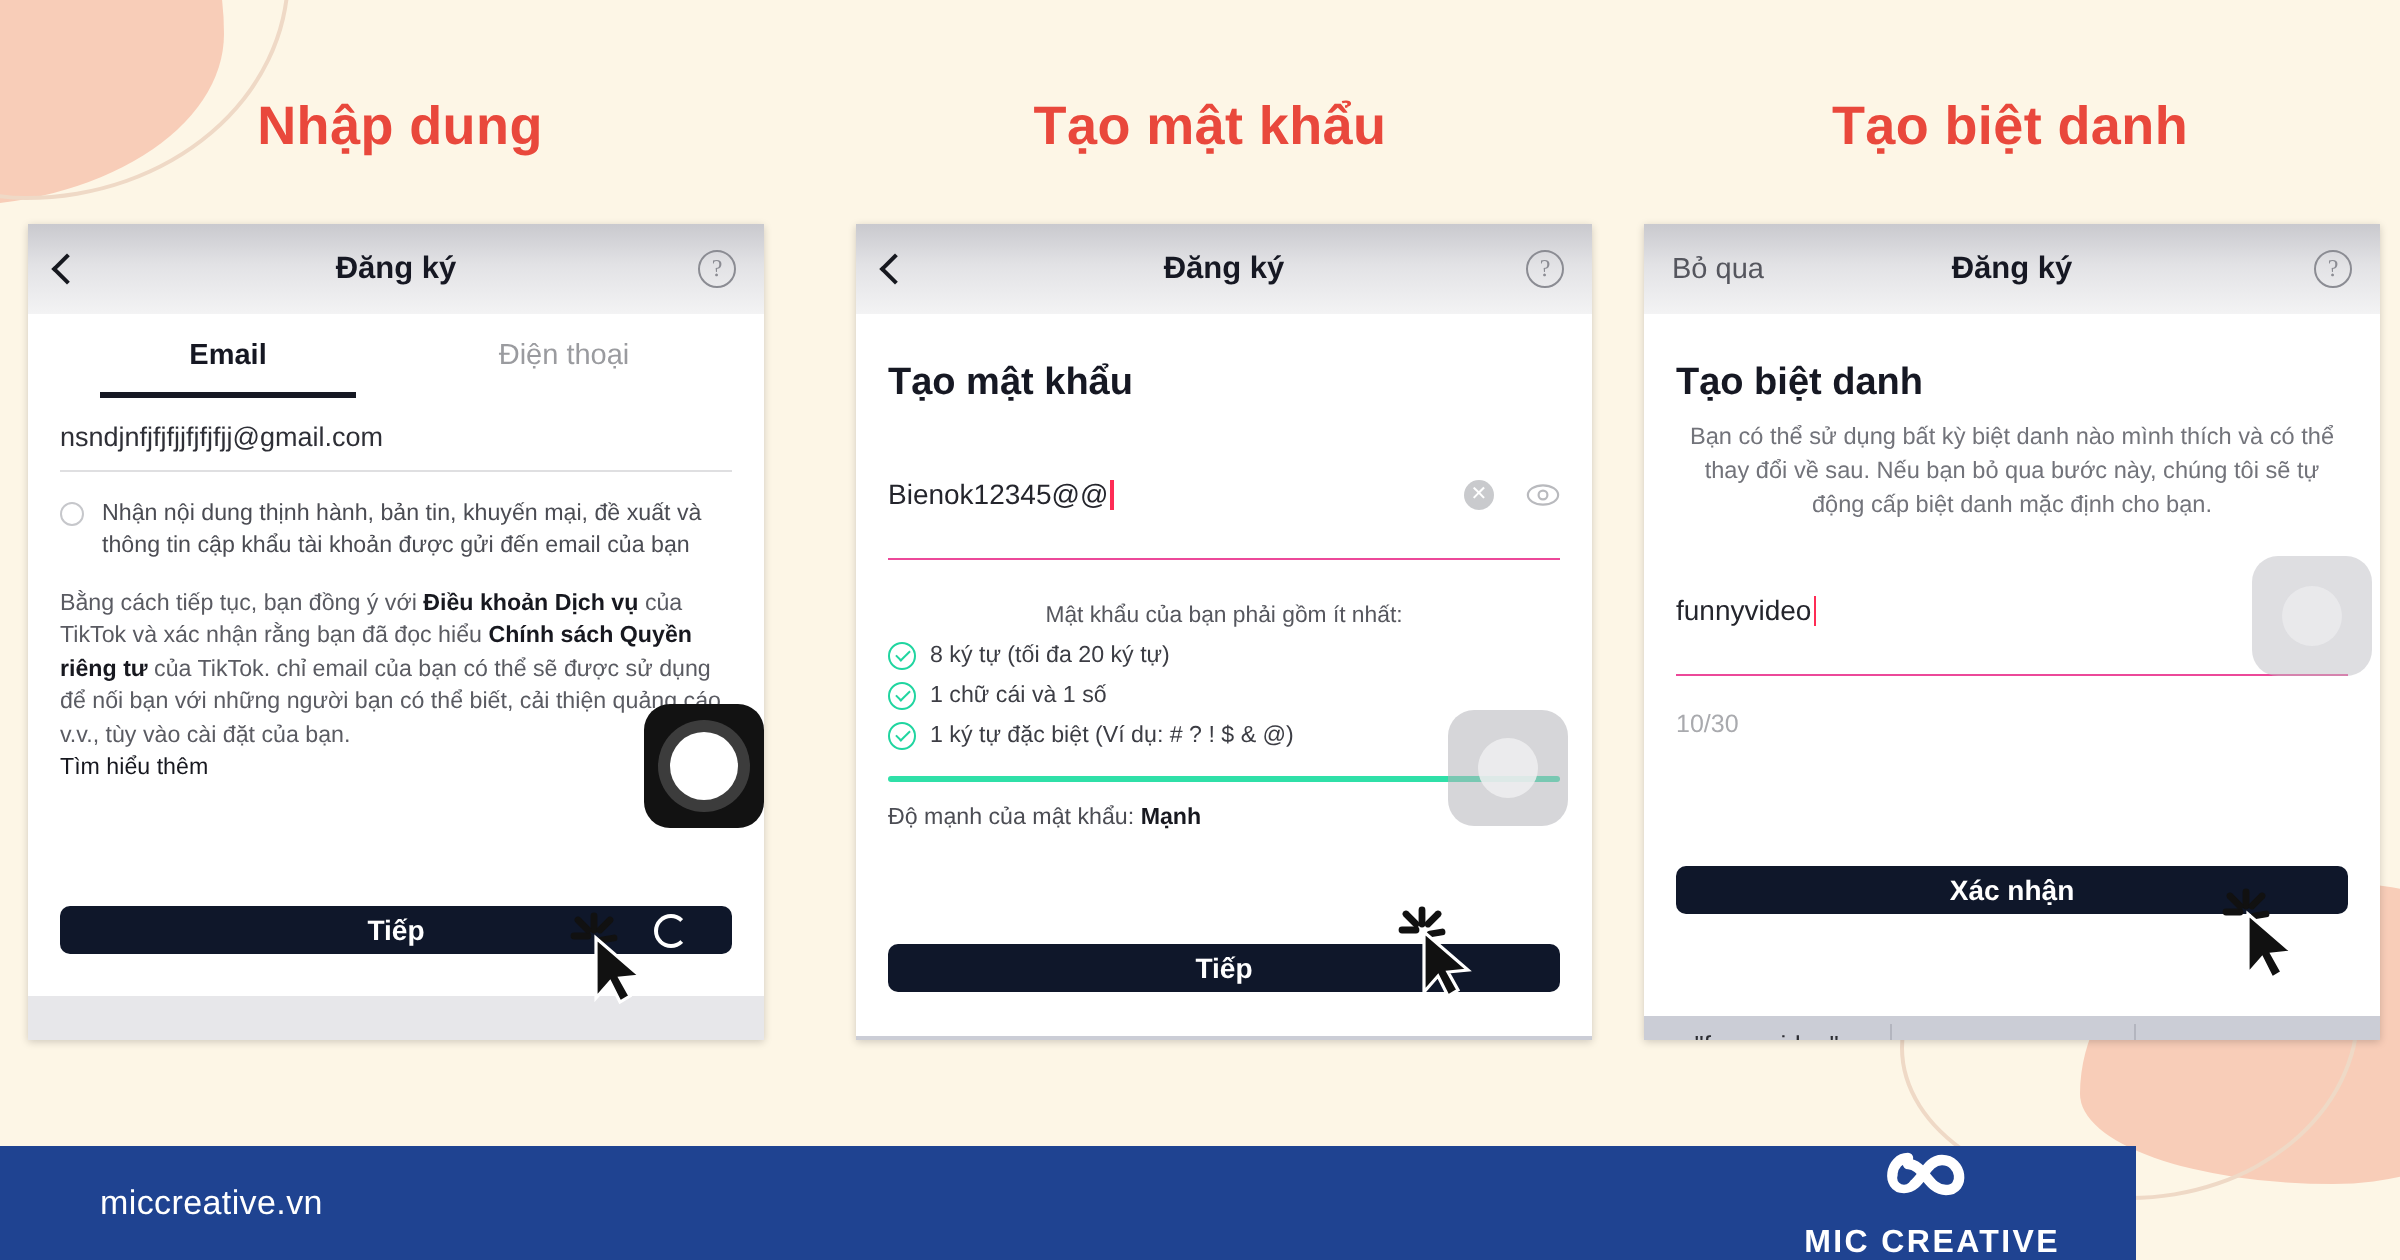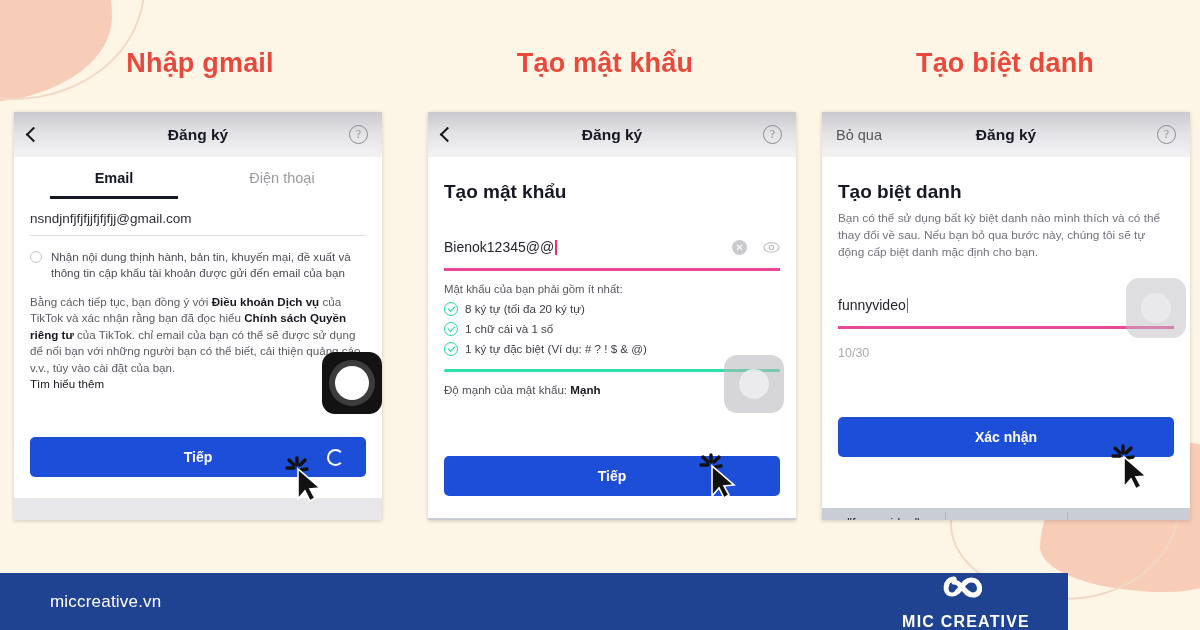--- a/index.html
+++ b/index.html
@@ -118,38 +118,38 @@
     margin-top: 12px; font-size: 11.6px; line-height: 1.42; color: #5a5b62;
   }
   .legal b { color: #17181f; }
   .learn-more { font-size: 11.6px; font-weight: normal; color: #17181f; margin-top: 1px; }
 
   
   .screen-title {
     font-size: 19px; font-weight: bold; color: #161823; margin-top: 24px;
   }
   .screen-sub {
-    margin-top: 7px; font-size: 11.8px; line-height: 1.45; color: #72737a;
+    margin-top: 7px; font-size: 11.8px; line-height: 1.45; color: #72737a; text-align: center;
   }
 
   .field {
     margin-top: 36px; position: relative;
     display: flex; align-items: center;
-    padding-bottom: 13px; border-bottom: 3px solid #ec4899;
+    padding-bottom: 24px; border-bottom: 1px solid #ec4899;
   }
   .field-val { font-size: 14px; color: #24252c; }
   .caret { width: 1.4px; height: 15px; background: #FE2C55; margin-left: 1px; }
   .field-icons { position: absolute; right: 0; display: flex; gap: 16px; align-items: center; }
   .clear-icon {
     width: 15px; height: 15px; border-radius: 50%; background: #c9cacd;
     color: #fff; font-size: 10px; line-height: 15px; text-align: center;
   }
   .eye-icon { width: 17px; height: 11px; }
 
-  .req-title { margin-top: 12px; font-size: 11.4px; color: #56575e; }
+  .req-title { margin-top: 22px; font-size: 11.4px; color: #56575e; text-align: center; }
   .req-list { margin-top: 7px; display: flex; flex-direction: column; gap: 6px; }
   .req-item { display: flex; align-items: flex-start; gap: 7px; font-size: 11.6px; color: #3c3d44; }
   .tick {
     flex: none; width: 14px; height: 14px; border-radius: 50%;
     border: 1.3px solid #20d5a0; position: relative;
   }
   .tick::after {
     content: ""; position: absolute; left: 3.4px; top: 3px;
     width: 6px; height: 3px;
     border-left: 1.4px solid #20d5a0; border-bottom: 1.4px solid #20d5a0;
@@ -158,21 +158,21 @@
   .strength-bar {
     margin-top: 13px; height: 2.6px; border-radius: 2px; background: #2fe0a8;
   }
   .strength-text { margin-top: 11px; font-size: 11.6px; color: #4c4d54; }
   .strength-text b { color: #17181f; }
 
   .counter { margin-top: 17px; font-size: 12.5px; color: #a9aaae; }
 
   .cta {
     position: absolute; left: 16px; right: 16px;
-    height: 40px; border-radius: 5px; background: #1d4ed8;
+    height: 24px; border-radius: 5px; background: #0f172a;
     color: #fff; font-size: 14px; font-weight: bold;
     display: flex; align-items: center; justify-content: center;
     border: none;
   }
   #cta1 { bottom: 43px; }
   #cta2 { bottom: 48px; }
   #cta3 { bottom: 87px; }
 
   .spinner {
     position: absolute; right: 22px; width: 17px; height: 17px;
@@ -251,21 +251,21 @@
 </head>
 <body>
 
 <div class="stage">
 
   <div class="blob-tl"></div>
   <div class="ring-tl"></div>
   <div class="blob-br"></div>
   <div class="ring-br"></div>
 
-  <div class="heading h1">Nhập gmail</div>
+  <div class="heading h1">Nhập dung</div>
   <div class="heading h2">Tạo mật khẩu</div>
   <div class="heading h3">Tạo biệt danh</div>
 
   <div class="phone" id="panel1">
     <div class="navbar">
       <div class="nav-left">
         <span class="chev-back"></span>
       </div>
       <div class="nav-title">Đăng ký</div>
       <div class="nav-right">

